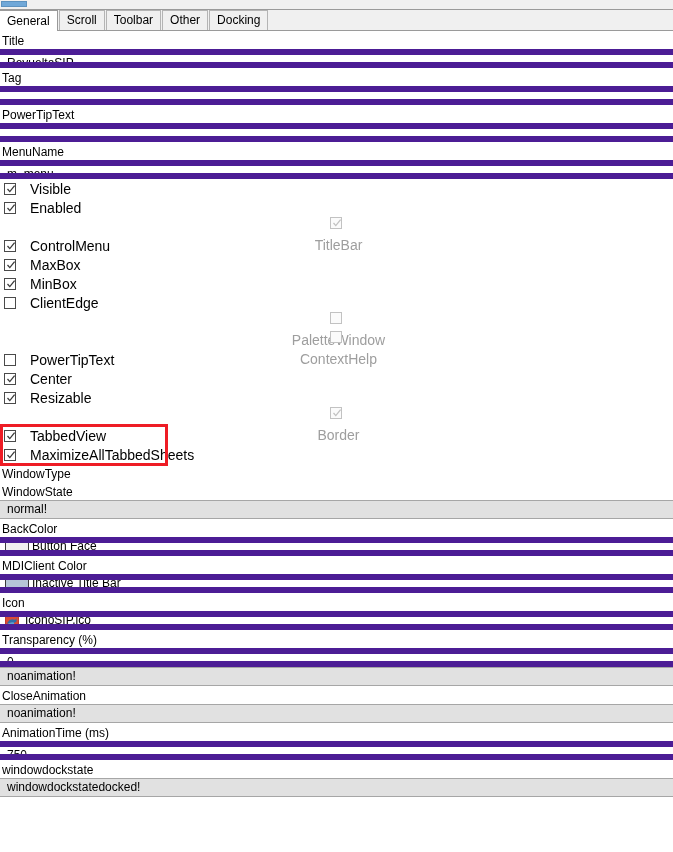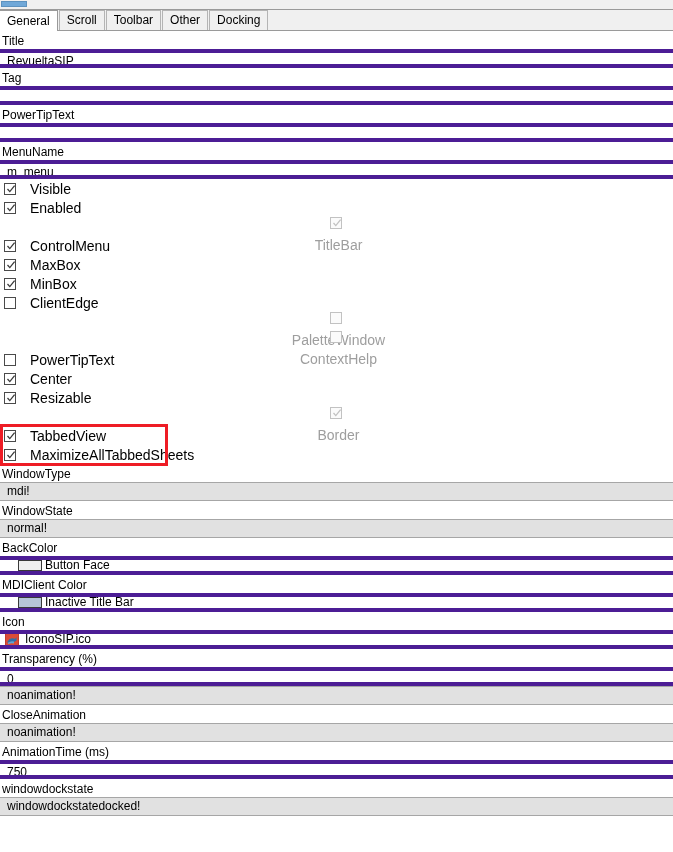--- a/index.html
+++ b/index.html
@@ -87,21 +87,21 @@
     padding: 3px 0 1px 2px;
     height: 18px;
     white-space: nowrap;
   }
 
   .field {
     position: relative;
     margin-left: 1px;
     margin-right: 2px;
     height: 19px;
-    border: 4px solid #4c1d95;
+    border: 6px solid #4c1d95;
     background: #ffffff;
     font-size: 12px;
     color: #000000;
     line-height: 17px;
     padding-left: 7px;
     white-space: nowrap;
     overflow: hidden;
   }
   .field.readonly {
     background: #e1e1e1;
@@ -109,21 +109,21 @@
   }
   .field.plain {
     border-left: none;
     border-right: none;
     margin-left: 0;
     margin-right: 0;
   }
 
   
   .field.swatch-row {
-    padding-left: 18px;
+    padding-left: 5px;
     display: flex;
     align-items: center;
     text-align: center;
   }
   .swatch {
     width: 24px;
     height: 11px;
     border: 1px solid #3a3a3a;
     margin-right: 3px;
     flex: 0 0 auto;
@@ -358,21 +358,20 @@
                 <path d="M1.5 5 L3.8 7.6 L8.6 1.6" fill="none" stroke="#3c3c3c" stroke-width="1.3"></path>
               </svg>
             </span>
           </span>
         <span>MaximizeAllTabbedSheets</span>
       </div>
 
     </div>
 
     <div class="prop-label">WindowType</div>
-    <div class="field plain readonly">mdi!</div>
 
     <div class="prop-label">WindowState</div>
     <div class="field plain readonly">normal!</div>
 
     <div class="prop-label">BackColor</div>
     <div class="field plain swatch-row">
       <span class="swatch" id="sw-back" style="background: rgb(240, 240, 240);"></span>
       <span>Button Face</span>
     </div>
 

